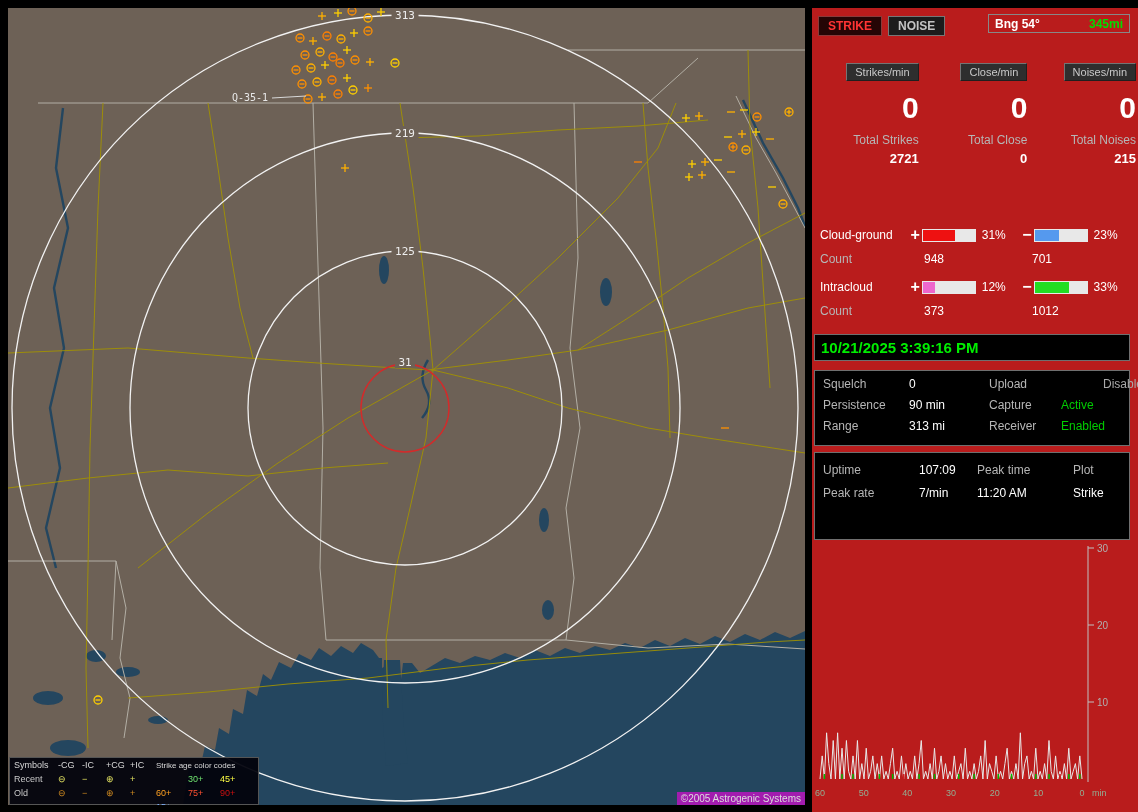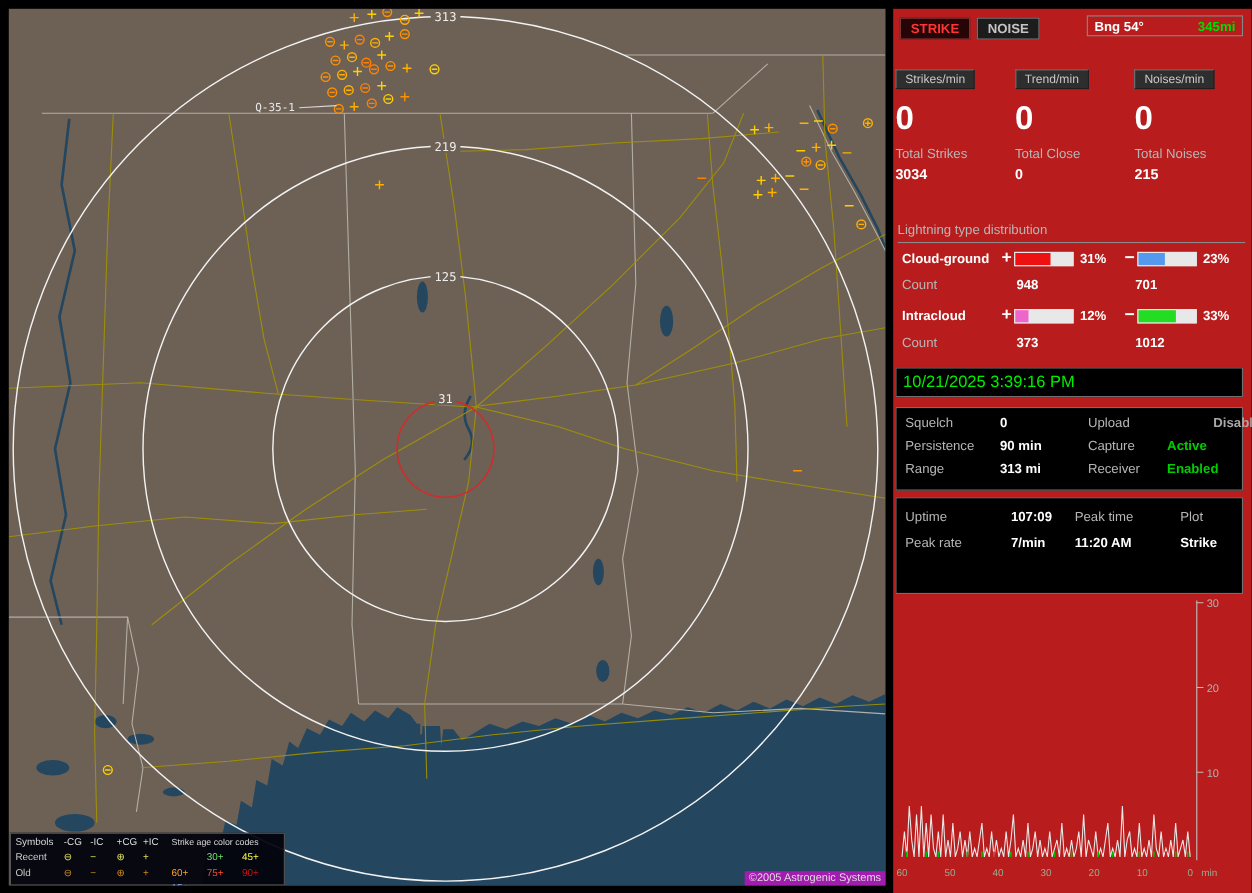--- a/index.html
+++ b/index.html
@@ -9,48 +9,48 @@
   #map{position:absolute;left:8px;top:8px;width:797px;height:797px;background:#6d6156;overflow:hidden;}
   #map-svg{position:absolute;left:0;top:0;}
   #copyright{position:absolute;right:0;bottom:0;background:#a21caf;color:#ddd;font-size:10px;padding:1px 4px;}
   
   #legend{position:absolute;left:1px;top:749px;width:248px;height:46px;background:rgba(2,2,12,.94);
           border:1px solid #555;font-size:9px;color:#c8c8c8;}
   #legend .abs{position:absolute;white-space:nowrap;}
   
   #panel{position:absolute;left:812px;top:8px;width:326px;height:804px;background:#b91c1c;}
   .lbl{color:#b6b6b6;font-size:12px;}
-  .val{color:#fff;font-size:12px;font-weight:bold;}
+  .val{color:#fff;font-size:12px;font-weight:normal;}
   .btn{position:absolute;font-weight:bold;font-size:12px;padding:2px 9px;border:1px solid #777;
        background:#1c1c1c;color:#c4c4c4;cursor:default;}
   #strike-btn{left:6px;top:8px;color:#ff3434;border-color:#8a3a3a;background:#250505;}
   #noise-btn{left:76px;top:8px;}
   #bng-box{position:absolute;left:176px;top:6px;width:142px;height:19px;border:1px solid #888;
            display:flex;justify-content:space-between;align-items:center;padding:0 6px;box-sizing:border-box;}
   #bng-label{color:#fff;font-weight:bold;font-size:12px;}
   #bng-value{color:#00dd00;font-weight:bold;font-size:12px;}
   #counters{position:absolute;left:0;top:54px;width:326px;display:flex;}
-  .ccol{width:106px;margin:0 2px;text-align:left;}
+  .ccol{width:106px;margin:0 2px;text-align:right;}
   .chdr{display:inline-block;font-size:11px;color:#c8c8c8;background:#2e2e2e;border:1px solid #747474;
         border-bottom-color:#1f1f1f;border-right-color:#1f1f1f;padding:2px 8px;}
   .bigzero{font-size:30px;font-weight:bold;color:#fff;line-height:1;margin:12px 0 10px;}
   .tlabel{color:#b6b6b6;font-size:12px;}
   .tvalue{color:#fff;font-size:13px;font-weight:bold;margin-top:4px;}
   #dist-title{position:absolute;left:4px;top:194px;width:316px;color:#b6b6b6;font-size:12px;
               border-bottom:1px solid #8a8a8a;padding-bottom:4px;}
   .dist-row{position:absolute;left:8px;width:312px;display:flex;align-items:center;height:14px;}
   .dl{width:92px;} .ds{width:14px;text-align:center;color:#fff;font-weight:bold;}
   .dg{width:54px;height:11px;border:1px solid #e8e8e8;background:#e8e8e8;box-sizing:content-box;}
   .dg i{display:block;height:100%;}
   .dp{width:40px;padding-left:6px;}
   .cnt-line{position:absolute;left:8px;display:flex;}
   .cnt-line .c1{width:92px;} .cnt-line .c2{width:108px;padding-left:12px;box-sizing:border-box;}
   .boxed{position:absolute;left:2px;width:316px;border:1px solid #6f6f6f;box-sizing:border-box;background:#000;}
   #date-box{top:326px;height:27px;line-height:25px;padding-left:6px;color:#00ee00;
-            font-size:15px;font-weight:normal;}
+            font-size:15px;font-weight:bold;}
   #status-box{top:362px;height:76px;}
   #stats-box{top:444px;height:88px;}
   .prow{position:absolute;left:0;width:100%;height:20px;}
   .prow span{position:absolute;white-space:nowrap;}
   .t-a{left:8px;} .t-b{left:94px;} .t-c{left:154px;margin-left:20px;} .t-d{left:246px;}
   .s-a{left:8px;} .s-b{left:104px;} .s-c{left:162px;} .s-d{left:258px;}
   #trend-svg{position:absolute;left:0;top:534px;}
 </style>
 </head>
 <body>
@@ -373,37 +373,36 @@
   <div id="bng-box">
     <span id="bng-label">Bng 54°</span>
     <span id="bng-value">345mi</span>
   </div>
 
   <div id="counters">
     <div class="ccol">
       <span class="chdr">Strikes/min</span>
       <div class="bigzero">0</div>
       <div class="tlabel">Total Strikes</div>
-      <div class="tvalue">3034</div>
+      <div class="tvalue">2721</div>
     </div>
     <div class="ccol">
-      <span class="chdr">Trend/min</span>
+      <span class="chdr">Close/min</span>
       <div class="bigzero">0</div>
       <div class="tlabel">Total Close</div>
       <div class="tvalue">0</div>
     </div>
     <div class="ccol">
       <span class="chdr">Noises/min</span>
       <div class="bigzero">0</div>
       <div class="tlabel">Total Noises</div>
       <div class="tvalue">215</div>
     </div>
   </div>
 
-  <div id="dist-title">Lightning type distribution</div>
 
   <div class="dist-row" style="top:220px">
     <span class="dl val">Cloud-ground</span>
     <span class="ds">+</span>
     <span class="dg">
         <i id="g0p" style="width: 62%; background: rgb(238, 17, 17);"></i>
       </span>
     <span class="dp val">31%</span>
     <span class="ds">−</span>
     <span class="dg">

